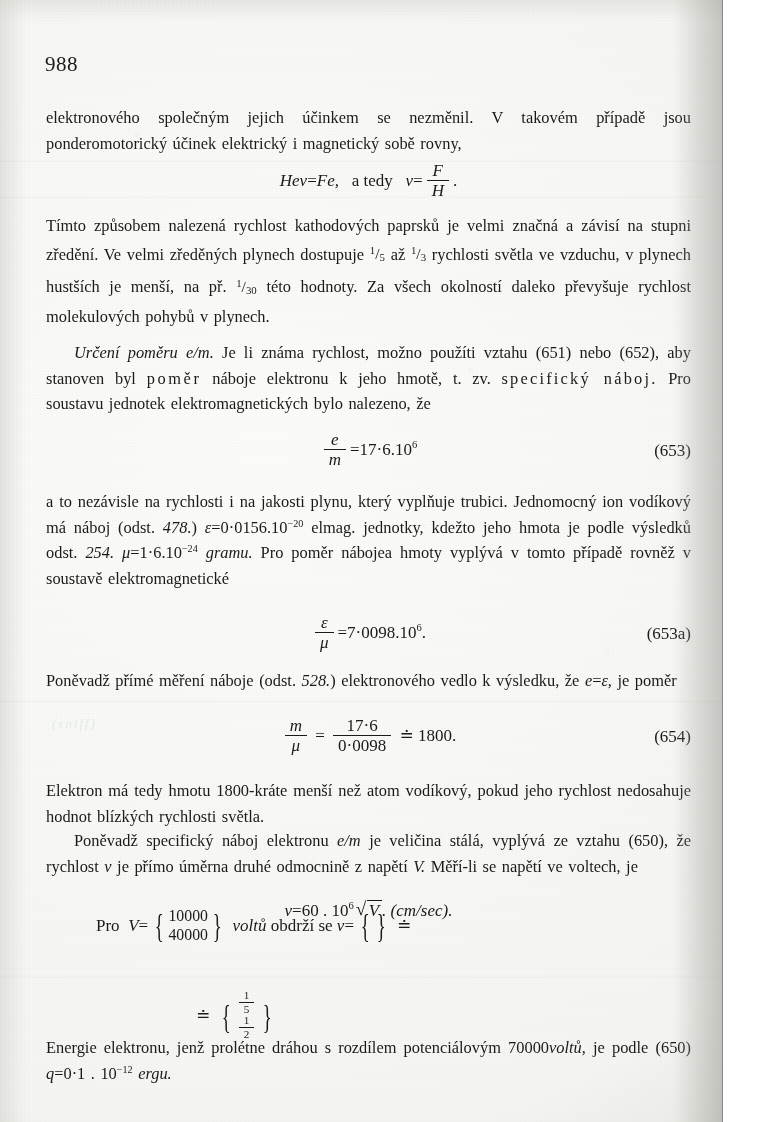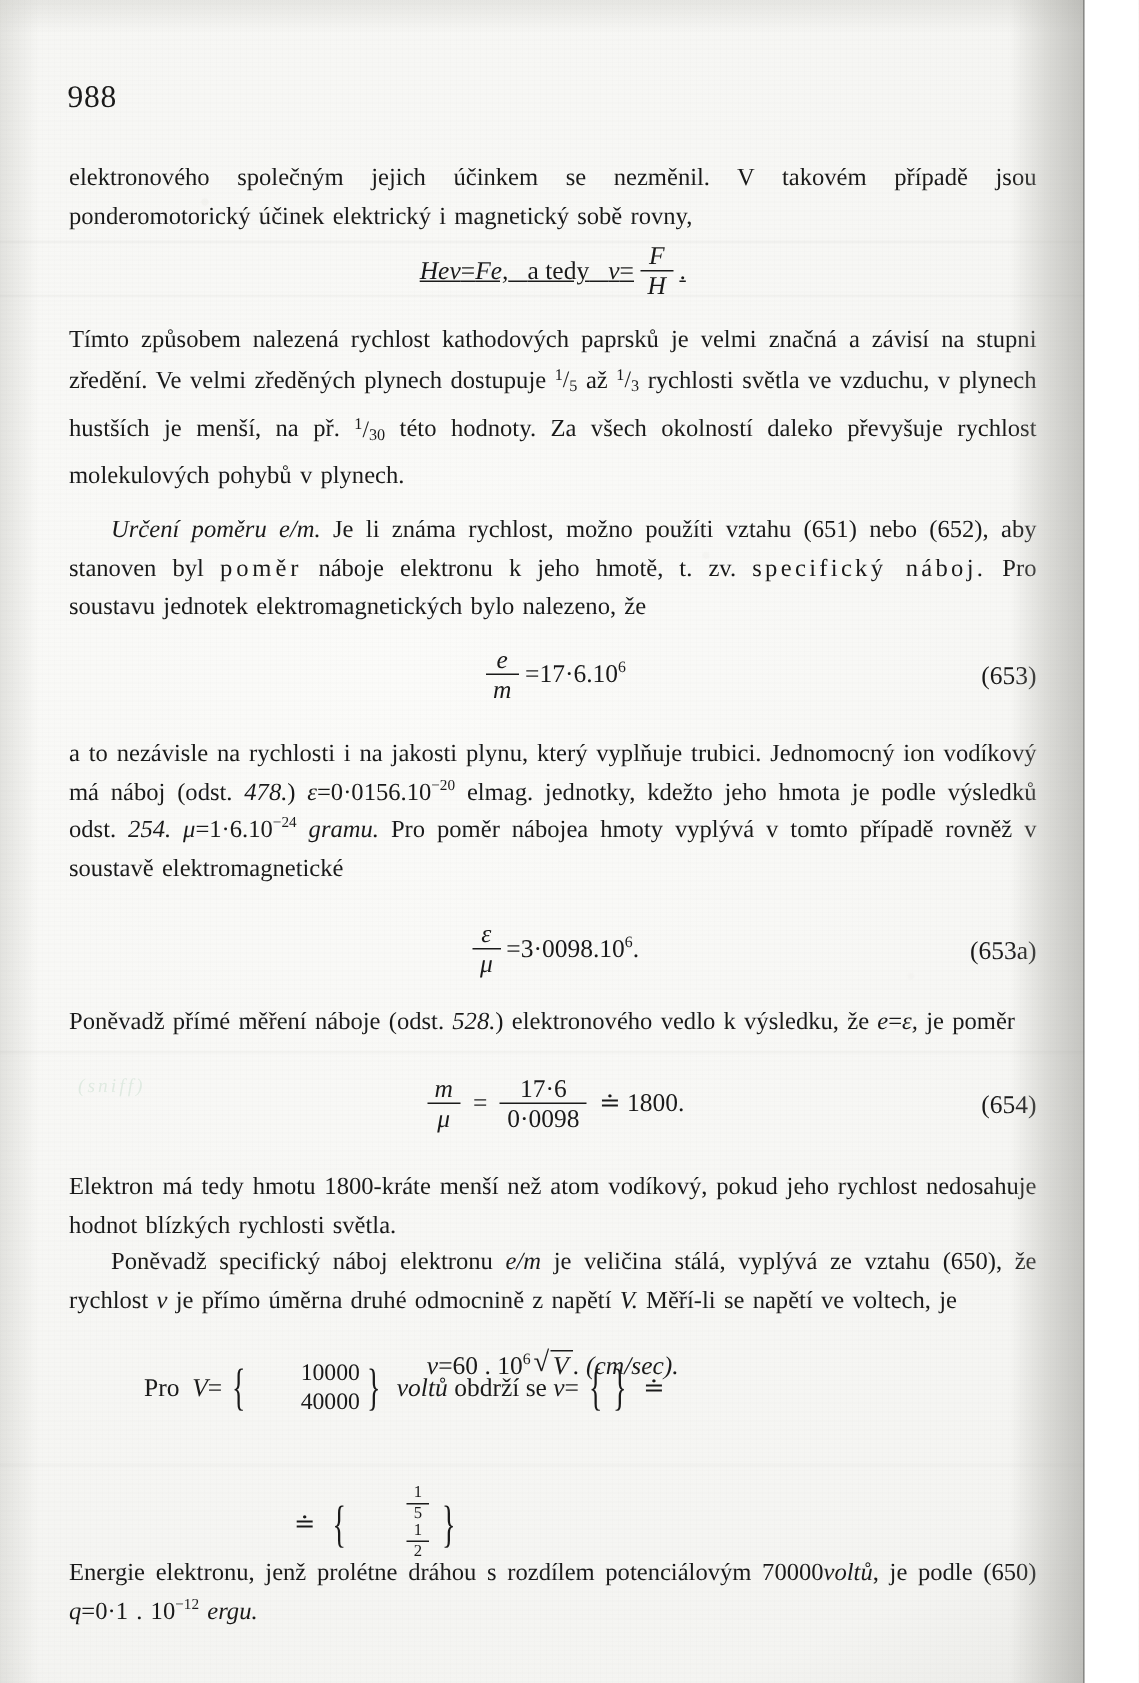--- a/index.html
+++ b/index.html
@@ -131,21 +131,20 @@
     display:inline-flex;align-items:center;vertical-align:middle;
     margin:0 3px;position:relative;top:-1px;
   }
   .brace-group .bl,.brace-group .br{
     font-size:2.0em;line-height:.62;font-weight:300;
     transform:scaleX(.55);display:inline-block;
   }
   .brace-group .rows{
     display:inline-block;text-align:left;line-height:1.18;font-size:.93em;
     padding:0 1px;
-    margin-left:32px;
   }
   .brace-group.tight .rows{line-height:1.08;}
   .brace-group .rows div{white-space:nowrap;}
 
   .approx{letter-spacing:0;}
 
   .smudge{
     position:absolute;opacity:.10;color:#15803d;font-size:13px;
     font-style:italic;letter-spacing:2px;pointer-events:none;
     user-select:none;
@@ -161,21 +160,21 @@
 <div id="content">
 
   <div class="page-folio">988</div>
 
   <div class="smudge" style="left:52px;top:716px;">(sniff)</div>
 
   <div class="body-block" style="top:105px;">
     <span>elektronového společným jejich účinkem se nezměnil. V takovém případě jsou ponderomotorický účinek elektrický i magnetický sobě rovny,</span>
   </div>
 
-  <div class="eq" style="top:163px;text-decoration:underline;">
+  <div class="eq" style="top:163px;">
     <span class="it">Hev</span><span>=</span><span class="it">Fe,</span>
     &nbsp;&nbsp;<span>a tedy</span>&nbsp;&nbsp;
     <span class="it">v</span><span>=</span><span class="frac"><span class="num it">F</span><span class="den it">H</span></span><span>.</span>
   </div>
 
   <div class="body-block" style="top:213px;">
     <span>Tímto způsobem nalezená rychlost kathodových paprsků je velmi značná a závisí na stupni zředění. Ve velmi zředěných plynech dostupuje</span>
     <span class="ifrac"><span class="n">1</span><span class="sl">/</span><span class="d">5</span></span>
     <span>až</span>
     <span class="ifrac"><span class="n">1</span><span class="sl">/</span><span class="d">3</span></span>
@@ -203,21 +202,21 @@
     <span class="it">478.</span><span>)</span>
     <span class="it">ε</span><span>=</span><span>0·0156.10</span><sup>−20</sup>
     <span>elmag. jednotky, kdežto jeho hmota je podle výsledků odst.</span>
     <span class="it">254.</span>
     <span class="it">μ</span><span>=</span><span>1·6.10</span><sup>−24</sup>
     <span class="it">gramu.</span>
     <span>Pro poměr nábojea hmoty vyplývá v tomto případě rovněž v soustavě elektromagnetické</span>
   </div>
 
   <div class="eq" style="top:615px;">
-    <span class="frac"><span class="num it">ε</span><span class="den it">μ</span></span><span>=</span><span>3·0098.10</span><sup>6</sup><span>.</span>
+    <span class="frac"><span class="num it">ε</span><span class="den it">μ</span></span><span>=</span><span>7·0098.10</span><sup>6</sup><span>.</span>
     <span class="tag">(653a)</span>
   </div>
 
   <div class="body-block" style="top:668px;">
     <span>Poněvadž přímé měření náboje (odst.</span>
     <span class="it">528.</span><span>) elektronového vedlo k výsledku, že</span>
     <span class="it">e</span><span>=</span><span class="it">ε,</span>
     <span>je poměr</span>
   </div>
 

